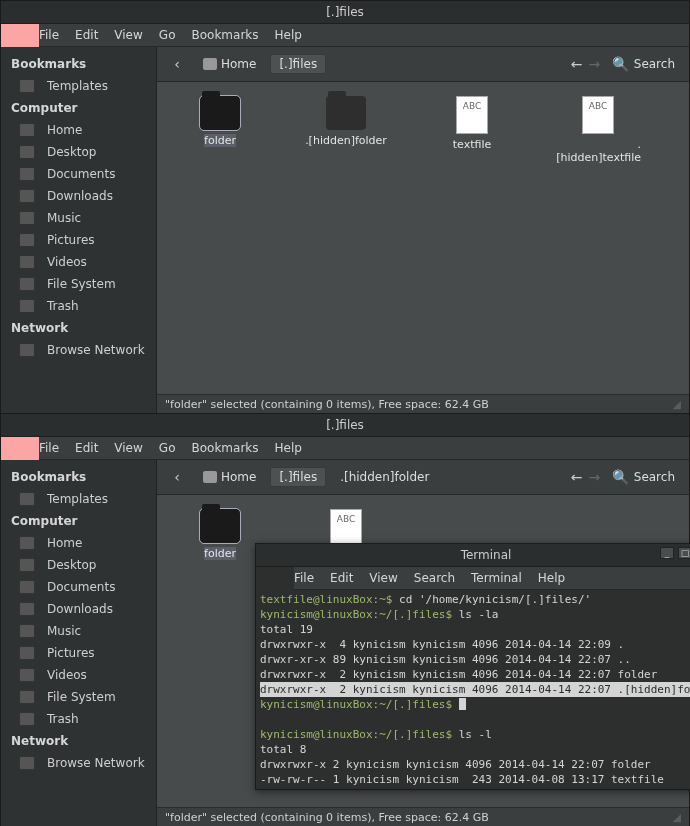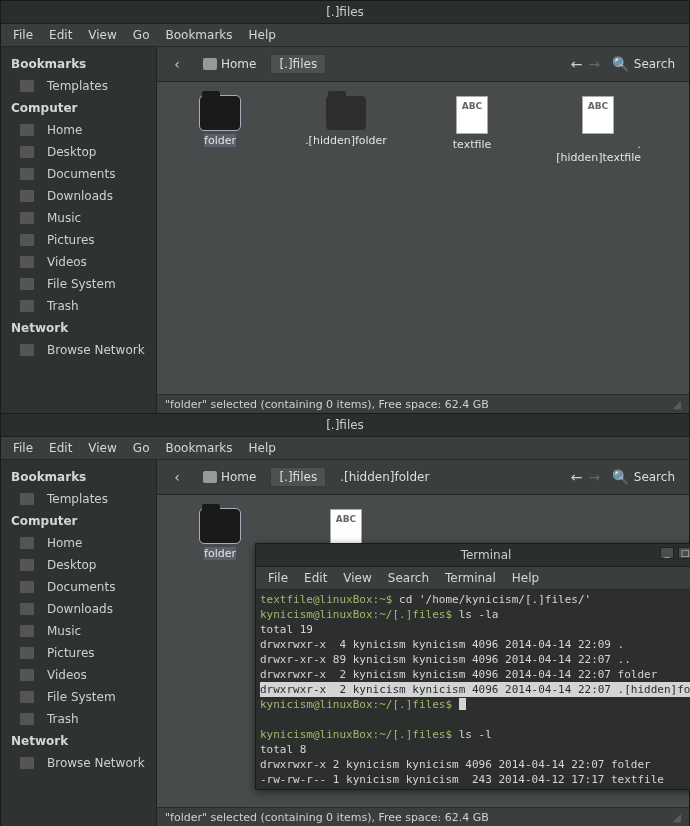--- a/index.html
+++ b/index.html
@@ -1,42 +1,42 @@
 <!DOCTYPE html>
 <html><head>
 <meta charset="utf-8">
 <style>
   * { box-sizing: border-box; margin: 0; padding: 0; }
   body { font-family: "DejaVu Sans", "Liberation Sans", sans-serif; font-size: 12px; background: #0d0d0d; color: #d6d6d6; width: 690px; height: 826px; overflow: hidden; }
   .window { border: 1px solid #1a1a1a; background: #fca5a5; }
   .titlebar { background: #2b2e2e; color: #ccc; text-align: center; padding: 4px 8px; font-size: 12px; border-bottom: 1px solid #1d1f1f; position: relative; }
   .titlebar .controls { position: absolute; right: 6px; top: 3px; display: flex; gap: 4px; }
   .tb-btn { width: 14px; height: 12px; background: #4a4d4d; border: 1px solid #222; font-size: 9px; line-height: 10px; text-align: center; color: #ccc; }
-  .menubar { background: #3a3e3e; padding: 4px 12px; display: flex; gap: 16px; font-size: 12px; border-bottom: 1px solid #262828; }
+  .menubar { background: #3a3e3e; padding: 4px 0; display: flex; gap: 16px; font-size: 12px; border-bottom: 1px solid #262828; margin-left: 38px; }
   .menubar span { cursor: pointer; }
   .fm-body { display: flex; height: 367px; }
   .sidebar { width: 156px; background: #2f3232; border-right: 1px solid #222; padding: 6px 4px; overflow: hidden; }
   .sb-head { font-weight: bold; color: #d6d6d6; padding: 4px 6px; font-size: 12px; }
   .sb-item { display: flex; align-items: center; gap: 12px; padding: 4px 6px 4px 14px; color: #cfcfcf; cursor: pointer; }
   .sb-icon { width: 16px; height: 14px; background: #555; border: 1px solid #333; border-radius: 2px; }
   .content { flex: 1; display: flex; flex-direction: column; background: #474b4b; }
   .pathbar { display: flex; align-items: center; gap: 6px; padding: 6px 8px; background: #3a3e3e; border-bottom: 1px solid #262828; }
   .path-back, .path-fwd { width: 24px; height: 22px; display: flex; align-items: center; justify-content: center; color: #ccc; }
   .crumb { display: flex; align-items: center; gap: 4px; padding: 2px 8px; color: #ddd; }
   .crumb.active { background: #4d5151; border: 1px solid #373a3a; border-radius: 2px; }
   .crumb-icon { width: 14px; height: 12px; background: #999; border-radius: 2px; }
   .path-spacer { flex: 1; }
   .search-btn { display: flex; align-items: center; gap: 4px; padding: 2px 6px; color: #ddd; }
   .iconview { flex: 1; padding: 14px 20px; display: flex; gap: 40px; align-items: flex-start; }
   .file-item { display: flex; flex-direction: column; align-items: center; gap: 4px; width: 86px; }
   .file-item .folder-icon { width: 40px; height: 34px; background: #1a1a1a; border-radius: 4px; position: relative; }
   .file-item .folder-icon::before { content: ""; position: absolute; width: 18px; height: 6px; background: #1a1a1a; top: -5px; left: 2px; border-radius: 2px 2px 0 0; }
   .file-item .folder-icon.hidden { background: #2e2e2e; }
   .file-item .folder-icon.hidden::before { background: #2e2e2e; }
-  .file-item .text-icon { width: 32px; height: 38px; background: #fff; border: 1px solid #aaa; color: #666; font-size: 9px; display: flex; flex-direction: column; align-items: center; justify-content: flex-start; padding-top: 4px; font-weight: bold; }
+  .file-item .text-icon { width: 32px; height: 38px; background: #fff; border: 1px solid #aaa; color: #666; font-size: 9px; display: flex; flex-direction: column; align-items: center; justify-content: flex-start; padding-top: 4px; }
   .file-item .label { font-size: 11px; color: #e4e4e4; text-align: right; word-break: break-word; }
   .file-item.selected .folder-icon { outline: 1px solid #aab; }
   .file-item.selected .label { background: #5a5f6a; }
   .statusbar { background: #3a3e3e; color: #d0d0d0; padding: 3px 8px; font-size: 11px; border-top: 1px solid #2a2c2c; display: flex; justify-content: space-between; }
   .statusbar .grip { color: #5a5d5d; }
   
   .arr { font-size: 14px; color: #ccc; }
 
   
   .terminal { position: absolute; left: 255px; top: 543px; width: 462px; height: 247px; background: #2d2f2f; border: 1px solid #1a1b1b; box-shadow: 0 2px 8px rgba(0,0,0,.5); }
@@ -286,15 +286,15 @@
 <span>total 19</span>
 <span>drwxrwxr-x  4 kynicism kynicism 4096 2014-04-14 22:09 .</span>
 <span>drwxr-xr-x 89 kynicism kynicism 4096 2014-04-14 22:07 ..</span>
 <span>drwxrwxr-x  2 kynicism kynicism 4096 2014-04-14 22:07 folder</span>
 <span class="hl">drwxrwxr-x  2 kynicism kynicism 4096 2014-04-14 22:07 .[hidden]folder</span><span class="hl">-rw-rw-r--  1 kynicism kynicism  243 2014-04-08 17:17 .[hidden]textfile</span>
 <span class="green">kynicism@linuxBox:~/[.]files$</span><span> </span><span class="cursor"></span>
 <span></span>
 <span class="green">kynicism@linuxBox:~/[.]files$</span><span> ls -l</span>
 <span>total 8</span>
 <span>drwxrwxr-x 2 kynicism kynicism 4096 2014-04-14 22:07 folder</span>
-<span>-rw-rw-r-- 1 kynicism kynicism  243 2014-04-12 17:17 textfile</span>
+<span>-rw-rw-r-- 1 kynicism kynicism  243 2014-04-08 13:17 textfile</span>
 </div>
 </div>
 
 </body></html>

